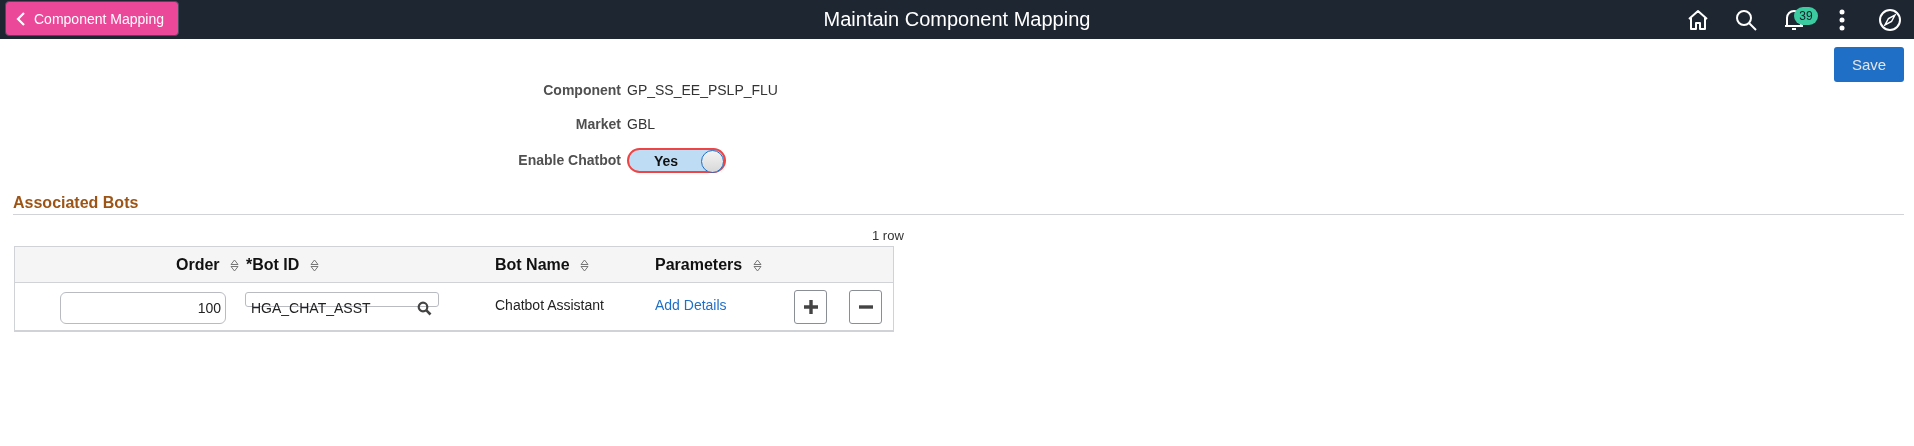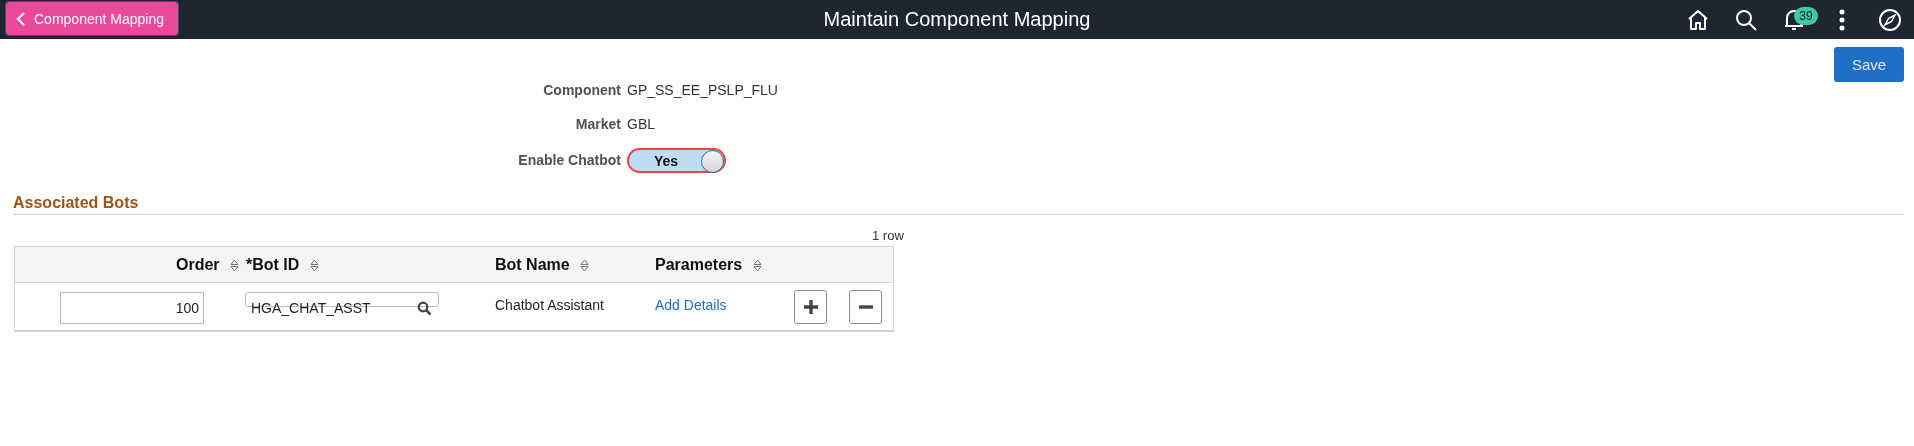--- a/index.html
+++ b/index.html
@@ -48,21 +48,21 @@
     background: linear-gradient(#f4f4f4, #d8d8d8); border: 1px solid #1f6fc7;
   }
   .section-title { position: absolute; left: 13px; top: 194px; font-size: 16px; font-weight: bold; color: #9c5516; }
   .section-line { position: absolute; left: 13px; top: 214px; width: 1891px; height: 1px; background: #d0d3d7; }
   .row-count { position: absolute; left: 860px; top: 228px; font-size: 13px; font-weight: normal; color: #333; margin-left: 12px; }
   .grid { position: absolute; left: 14px; top: 246px; width: 880px; height: 86px; border: 1px solid #cfd2d6; border-bottom: 2px solid #cfd2d6; }
   .grid-head { position: absolute; left: 0; top: 0; width: 878px; height: 36px; background: #f5f5f5; border-bottom: 1px solid #cfd2d6; }
   .col-h { position: absolute; top: 0; height: 36px; line-height: 36px; font-weight: bold; font-size: 16px; color: #111; cursor: pointer; white-space: nowrap; }
   .sort { display: inline-block; margin-left: 6px; vertical-align: middle; }
   .input-order {
-    position: absolute; left: 45px; top: 45px; width: 144px; height: 32px; border: 1px solid #b8bcc2; border-radius: 0;
+    position: absolute; left: 45px; top: 45px; width: 166px; height: 32px; border: 1px solid #b8bcc2; border-radius: 6px;
     text-align: right; padding-right: 4px; font-size: 14px; line-height: 30px; color: #222; background: #fff;
   }
   .input-bot {
     position: absolute; left: 230px; top: 45px; width: 194px; height: 15px; border: 1px solid #b8bcc2; border-radius: 3px;
     padding-left: 5px; font-size: 14px; line-height: 30px; color: #222; background: #fff;
   }
   .lookup { position: absolute; right: 6px; top: 8px; cursor: pointer; }
   .bot-name { position: absolute; left: 480px; top: 50px; font-size: 14px; color: #222; }
   .add-details { position: absolute; left: 640px; top: 50px; font-size: 14px; color: #1f6fc7; cursor: pointer; }
   .row-btn {

